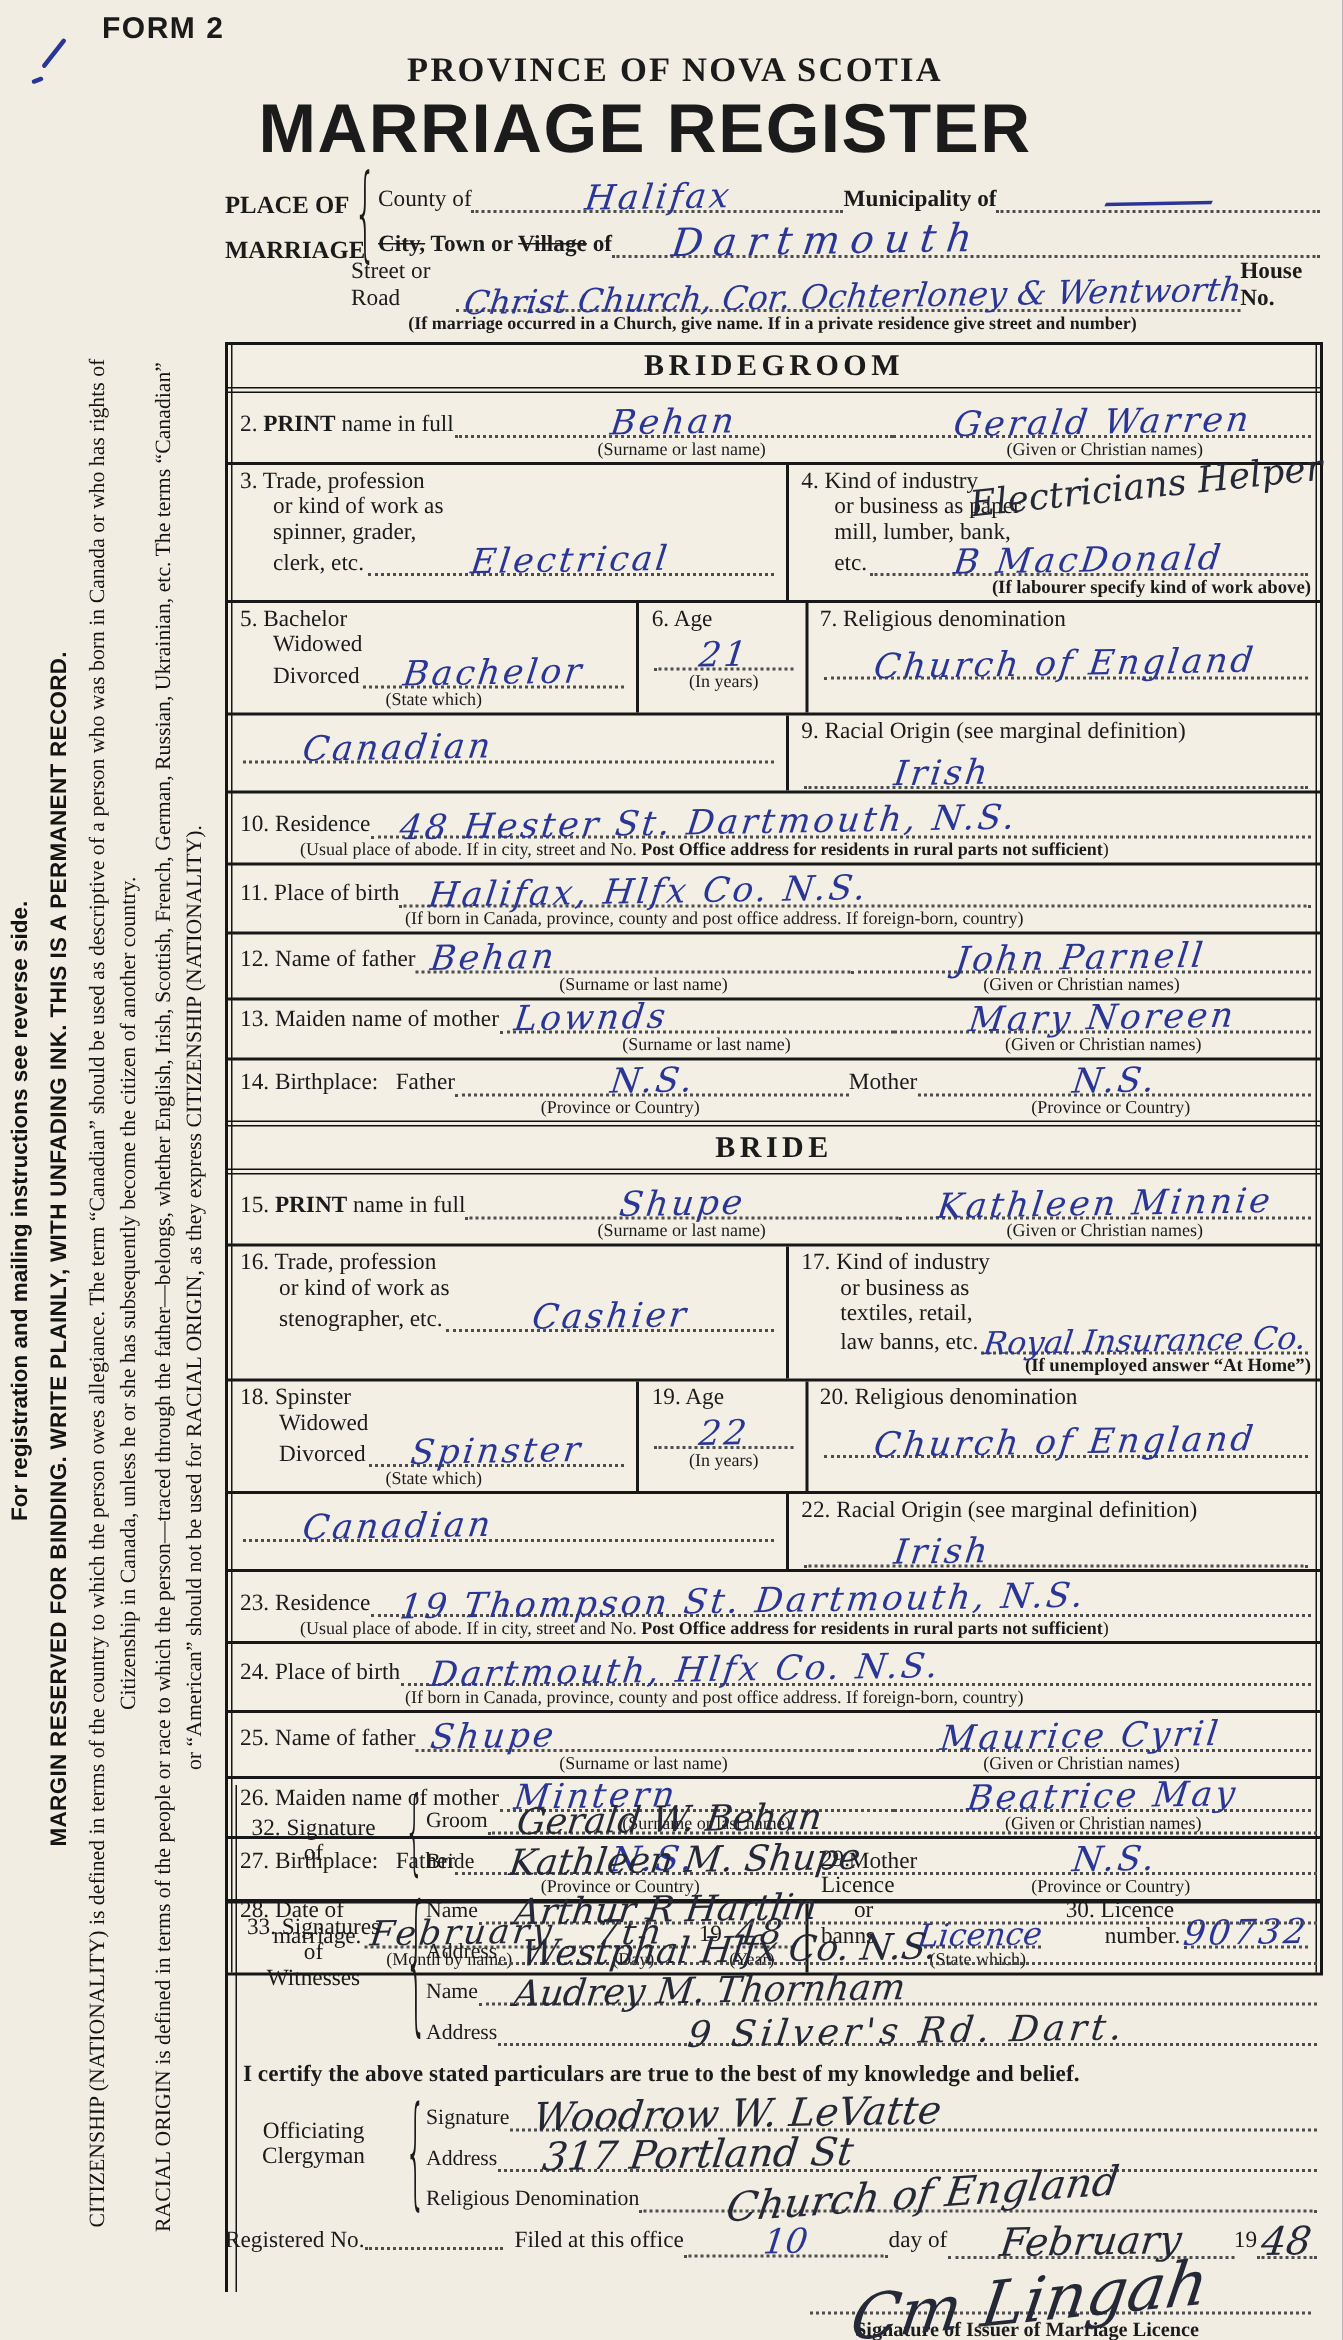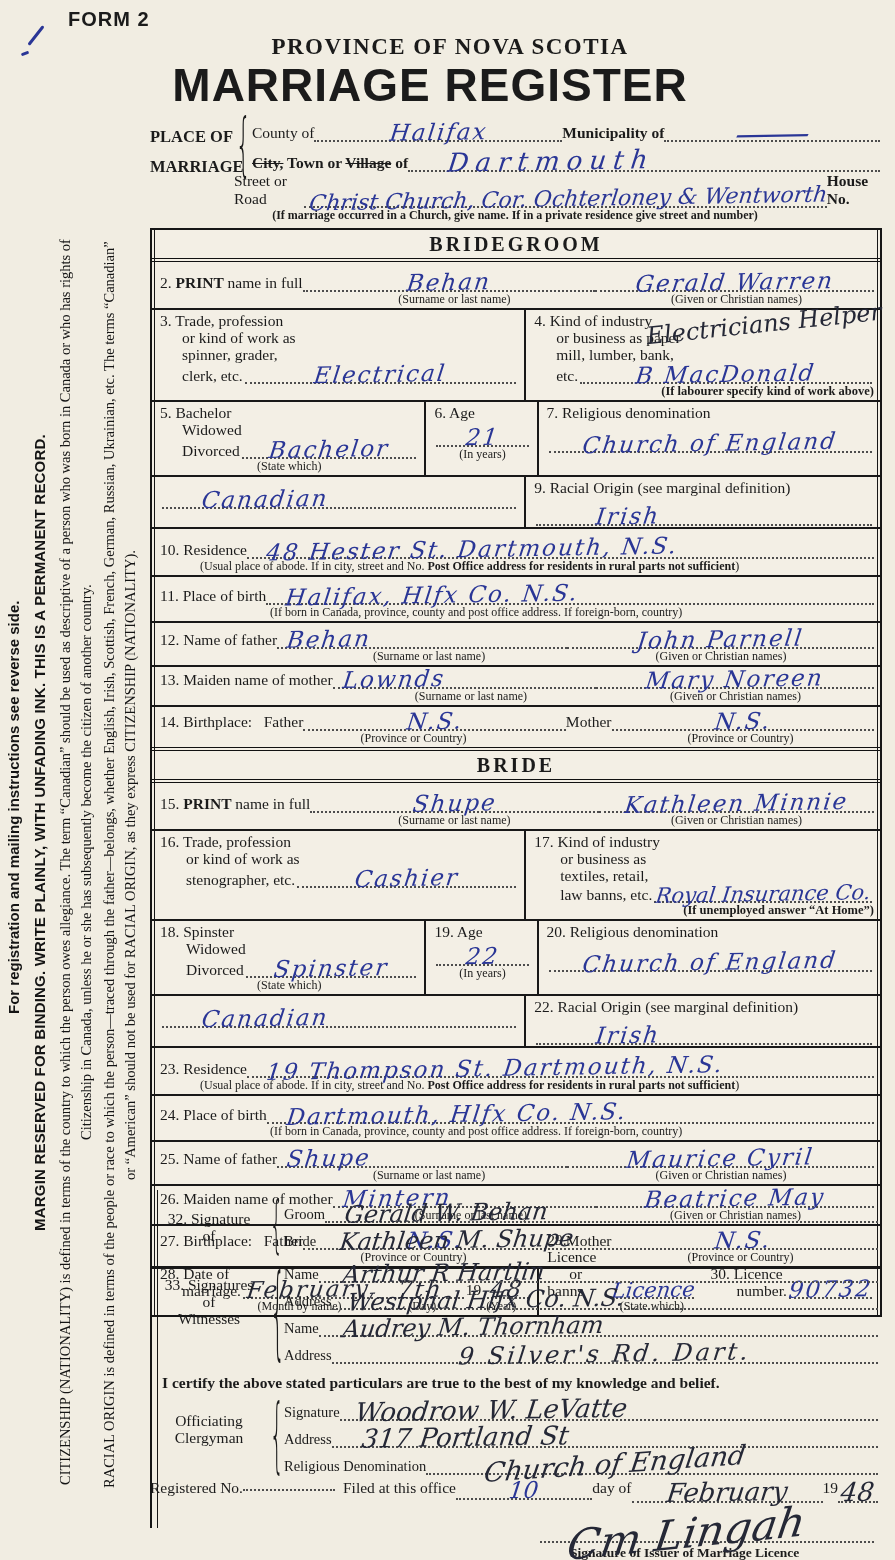--- a/index.html
+++ b/index.html
@@ -69,21 +69,21 @@
   
   .lower{position:absolute;left:150px;top:1190px;width:728px;}
   .lower-edge{position:absolute;left:150px;top:1190px;bottom:32px;width:5px;border-left:2px solid #161616;border-right:1.5px solid #161616;}
   .sigrow{display:flex;margin-top:6px;}
   .signum{width:118px;text-align:center;font-size:15.5px;line-height:17px;padding-top:14px;}
   .sigbrace{width:16px;display:flex;align-items:center;}
   .siglines{flex:1;}
   .sline{display:flex;align-items:flex-end;height:27px;font-size:14.5px;}
   .sline .ws .hw{font-size:22px;}
   .certify{font-weight:bold;font-size:15.5px;margin:10px 0 2px 12px;}
-  .regline{display:flex;align-items:flex-start;height:30px;font-size:15.5px;margin-top:4px;}
+  .regline{display:flex;align-items:center;height:30px;font-size:15.5px;margin-top:4px;}
   .issuer{position:relative;height:56px;}
   .issuer .ws{position:absolute;left:390px;right:4px;bottom:22px;}
   .issuer-lbl{position:absolute;left:420px;bottom:4px;font-weight:bold;font-size:13.5px;}
   .issuer-sig{position:absolute;left:420px;bottom:10px;font-size:42px;transform:skewX(-14deg) rotate(-6deg);z-index:3;}
 </style>
 </head>
 <body>
 
 <div class="sheet">
 

